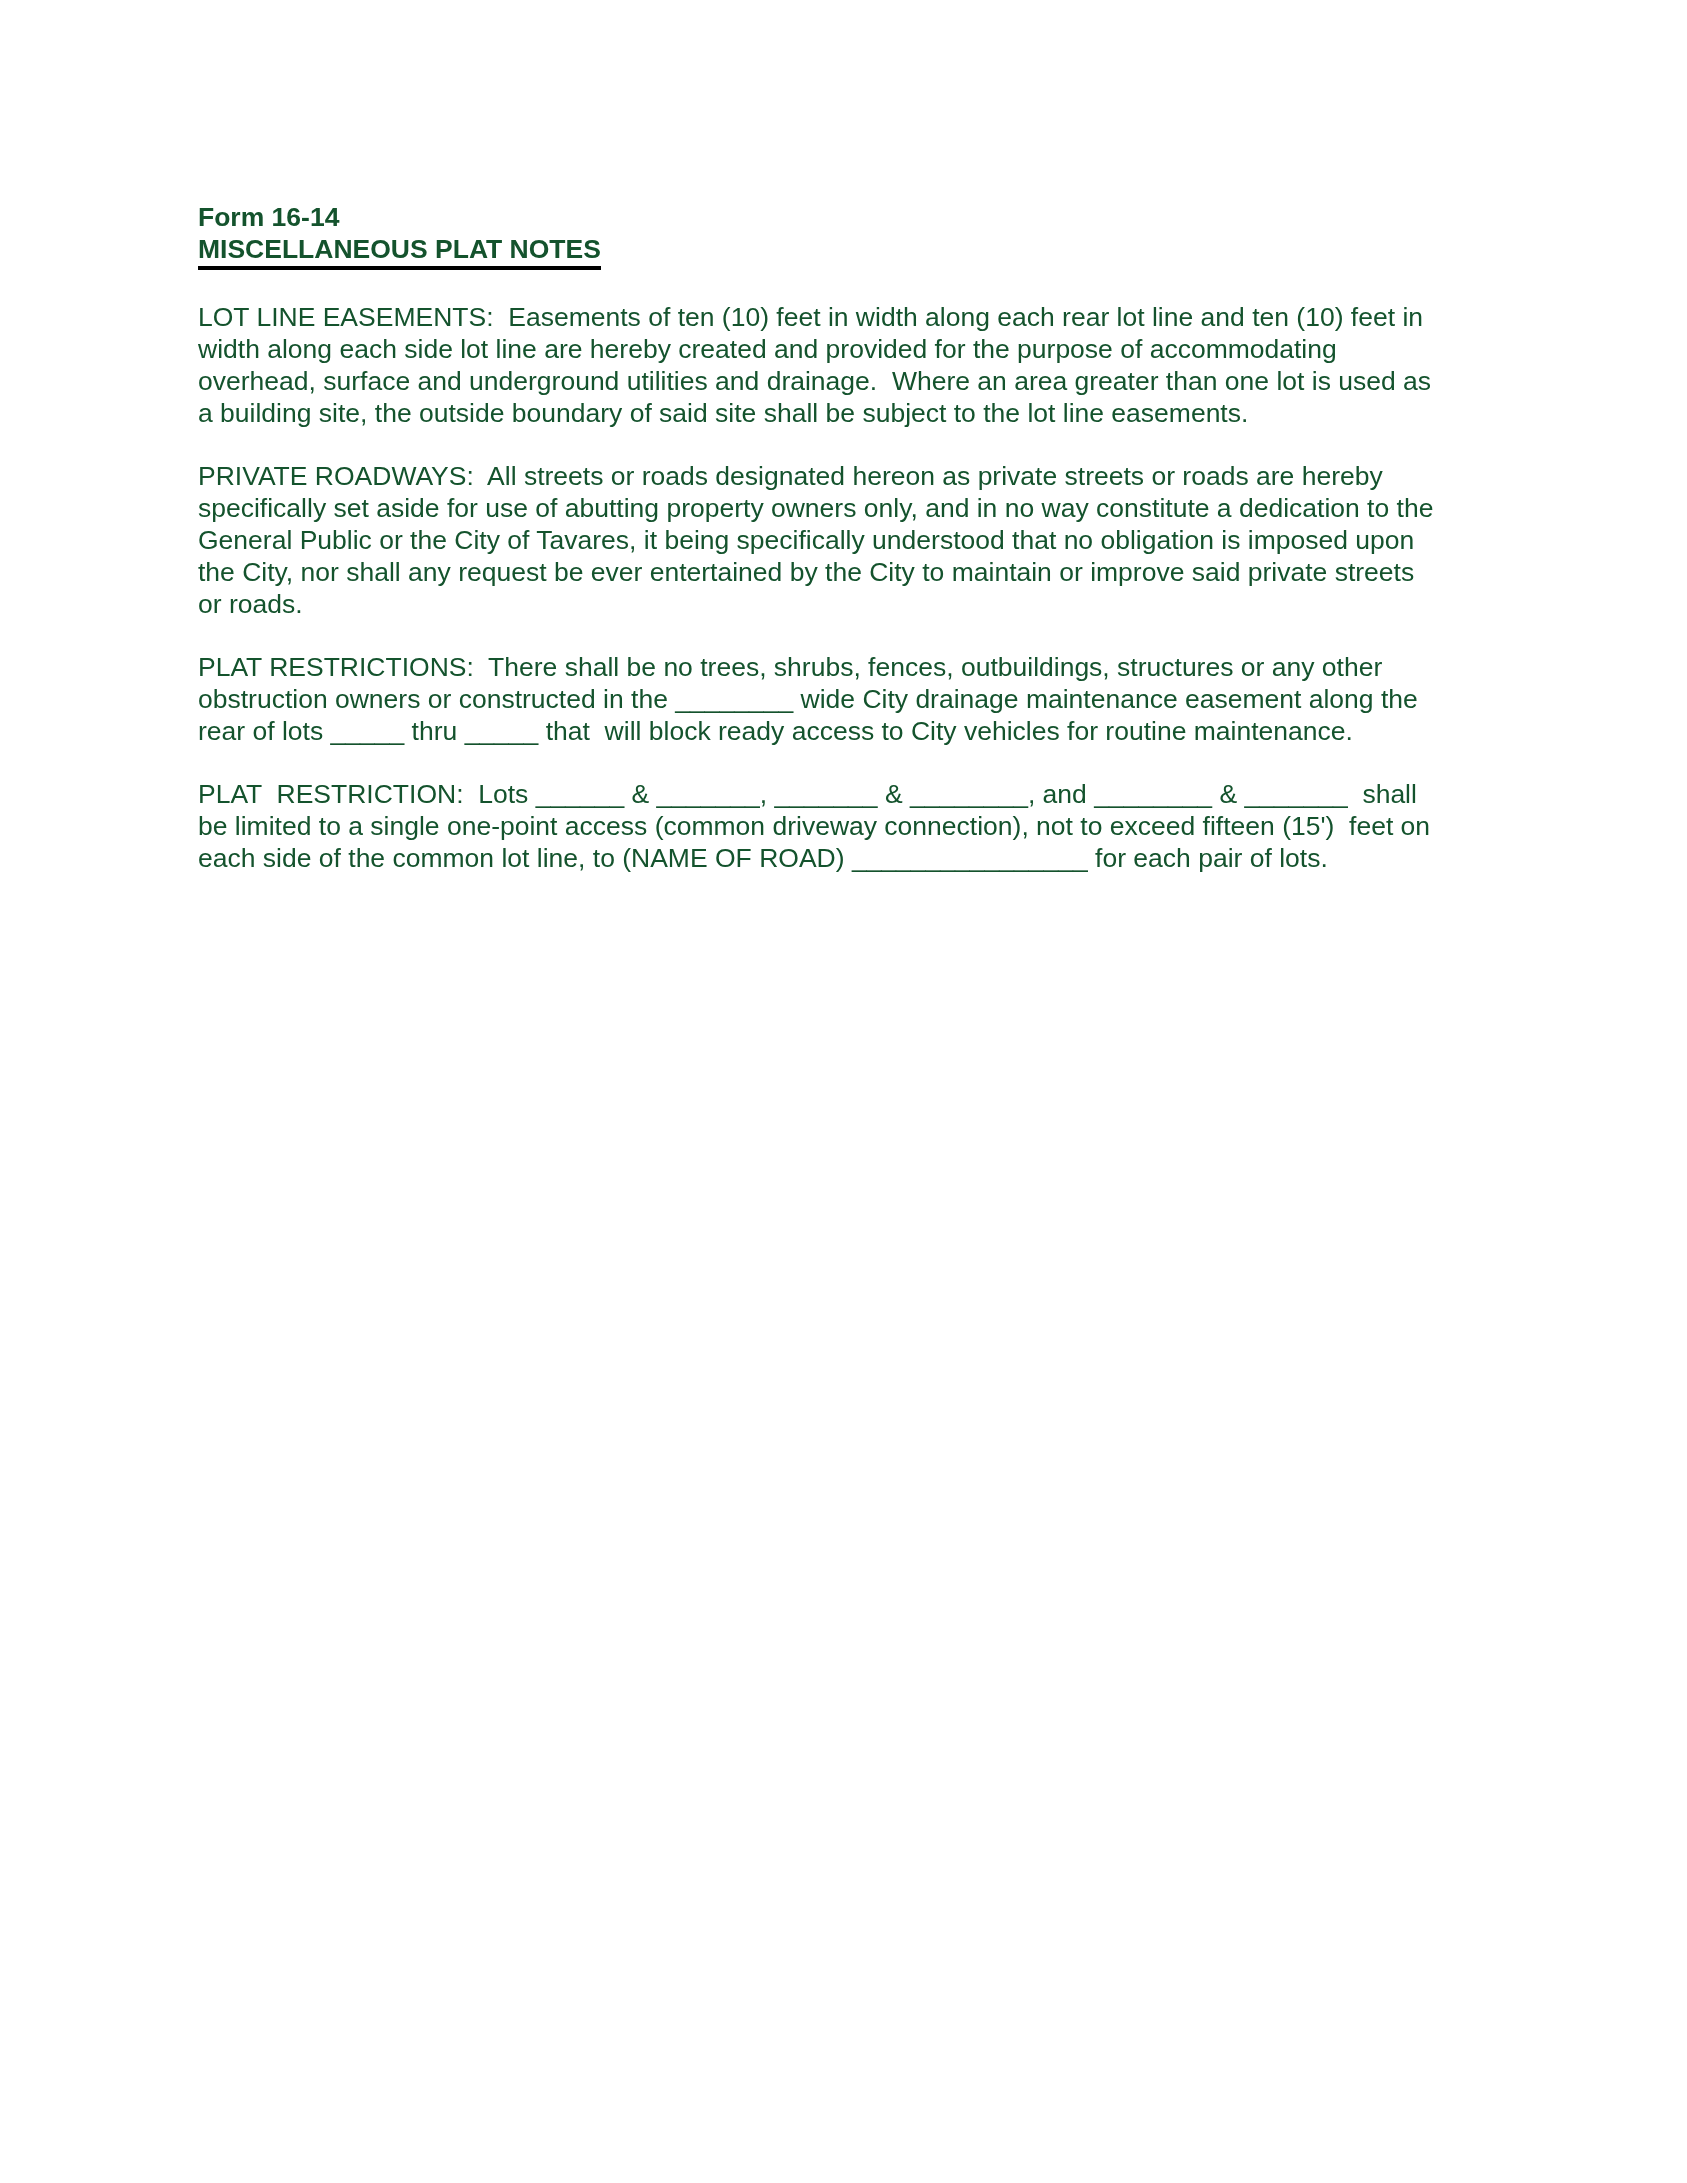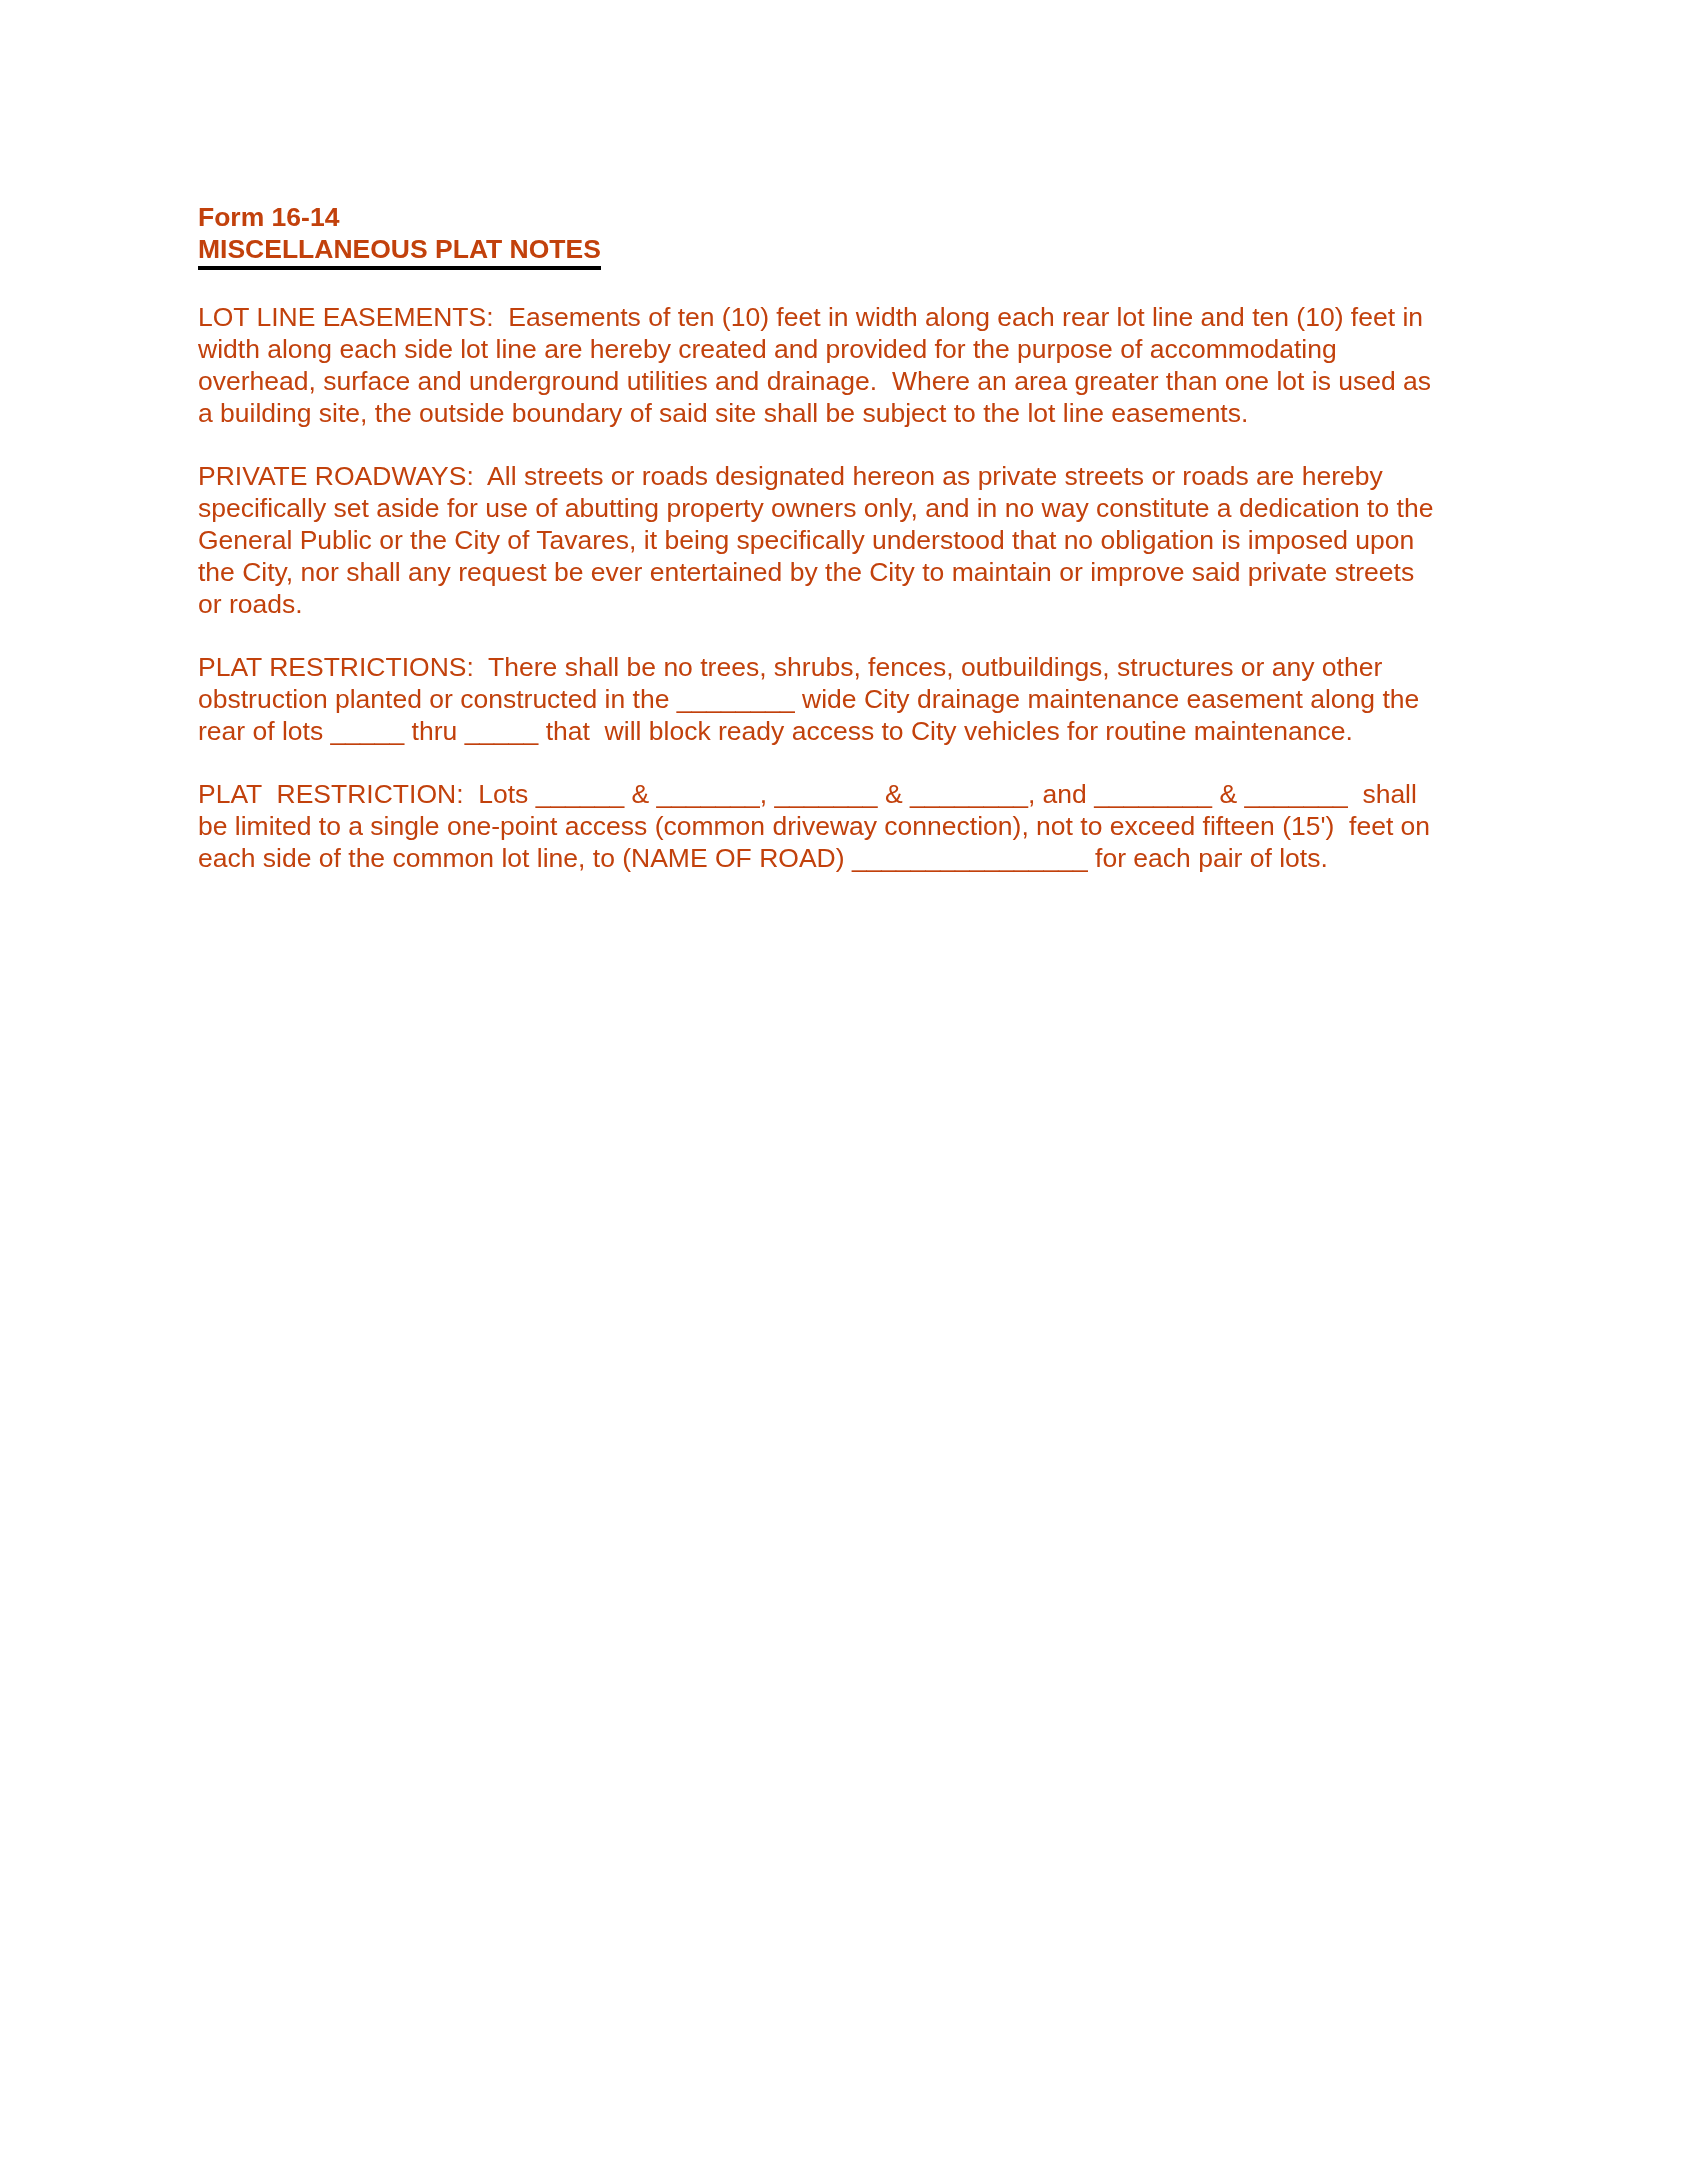--- a/index.html
+++ b/index.html
@@ -6,21 +6,21 @@
   html, body {
     width: 1687px;
     height: 2183px;
     background: #ffffff;
   }
   .page {
     position: relative;
     width: 1508px;
     height: 2183px;
     background: #ffffff;
-    color: #c2410c;
+    color: #14532d;
     font-family: "Liberation Sans", sans-serif;
     font-size: 26.5px;
     line-height: 32px;
     overflow: hidden;
   }
   .content {
     position: absolute;
     left: 198px;
     top: 201px;
     width: 1330px;
@@ -62,21 +62,21 @@
 overhead, surface and underground utilities and drainage.  Where an area greater than one lot is used as
 a building site, the outside boundary of said site shall be subject to the lot line easements.</p>
 
     <p class="para">PRIVATE ROADWAYS:  All streets or roads designated hereon as private streets or roads are hereby
 specifically set aside for use of abutting property owners only, and in no way constitute a dedication to the
 General Public or the City of Tavares, it being specifically understood that no obligation is imposed upon
 the City, nor shall any request be ever entertained by the City to maintain or improve said private streets
 or roads.</p>
 
     <p class="para">PLAT RESTRICTIONS:  There shall be no trees, shrubs, fences, outbuildings, structures or any other
-obstruction planted or constructed in the ________ wide City drainage maintenance easement along the
+obstruction owners or constructed in the ________ wide City drainage maintenance easement along the
 rear of lots _____ thru _____ that  will block ready access to City vehicles for routine maintenance.</p>
 
     <p class="para">PLAT  RESTRICTION:  Lots ______ &amp; _______, _______ &amp; ________, and ________ &amp; _______  shall
 be limited to a single one-point access (common driveway connection), not to exceed fifteen (15')  feet on
 each side of the common lot line, to (NAME OF ROAD) ________________ for each pair of lots.</p>
 
   </div>
 </div>
 
 

